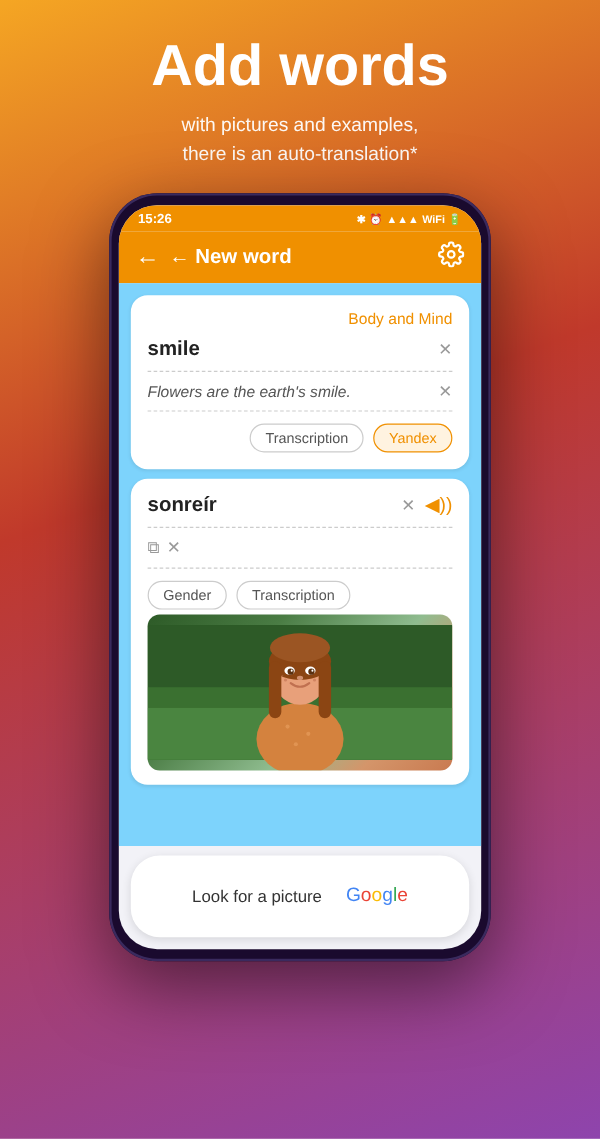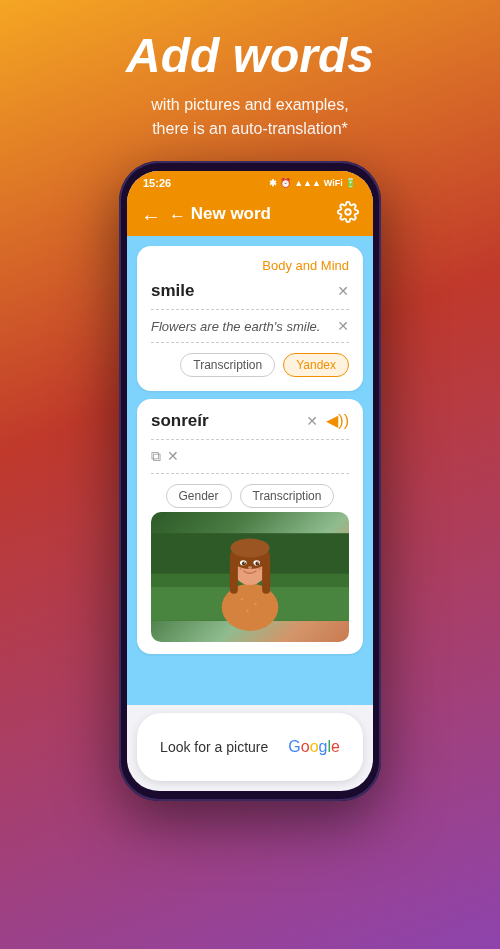--- a/index.html
+++ b/index.html
@@ -19,42 +19,41 @@
       text-align: center;
       padding: 30px 20px 20px;
       color: white;
     }
 
     .promo-title {
       font-size: 48px;
       font-weight: 800;
       line-height: 1.1;
       margin-bottom: 10px;
-      font-style: italic;
     }
 
     .promo-subtitle {
       font-size: 16px;
       font-weight: 400;
       line-height: 1.5;
       opacity: 0.95;
     }
 
     .phone-wrapper {
       position: relative;
       width: 340px;
       flex: 1;
     }
 
     .phone-frame {
       position: absolute;
       top: 0;
       left: 50%;
       transform: translateX(-50%);
-      width: 262px;
+      width: 318px;
       height: 640px;
       background: #1a0a2e;
       border-radius: 40px;
       box-shadow: 0 20px 60px rgba(0,0,0,0.5), inset 0 0 0 2px #3a2a5e;
       overflow: hidden;
     }
 
     .phone-screen {
       position: absolute;
       top: 10px;
@@ -238,21 +237,21 @@
     }
 
     .translation-example-actions {
       display: flex;
       gap: 6px;
       align-items: center;
     }
 
     .translation-buttons-row {
       display: flex;
-      justify-content: center;
+      justify-content: flex-start;
       gap: 8px;
     }
 
     .image-container {
       margin-top: 4px;
       border-radius: 10px;
       overflow: hidden;
       height: 130px;
       background: linear-gradient(135deg, #2d5a27 0%, #4a7c44 30%, #8fbc8f 60%, #d4956a 80%, #c97a50 100%);
       display: flex;

